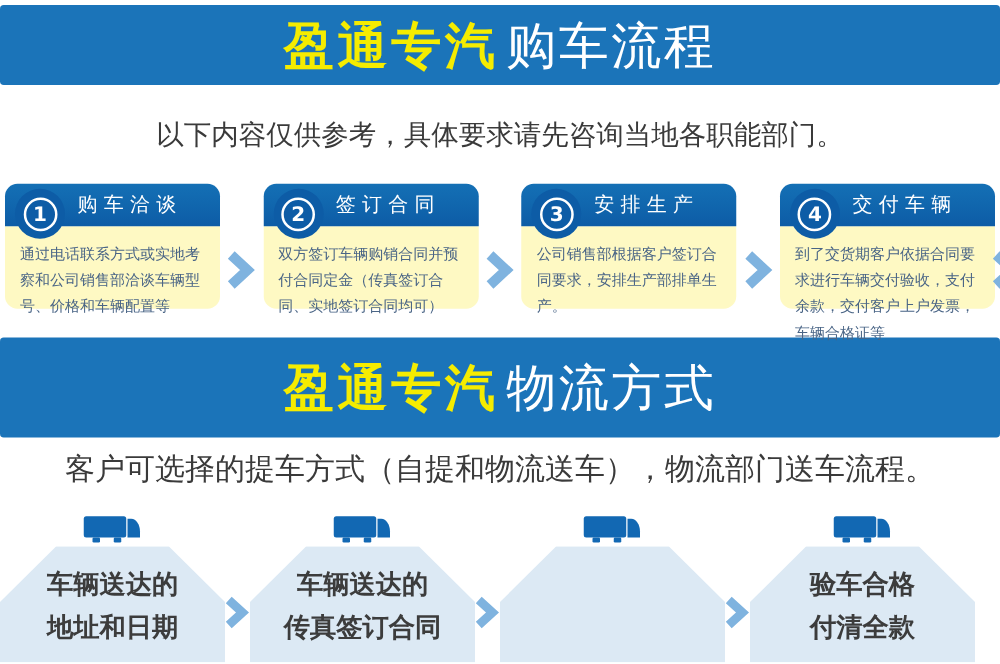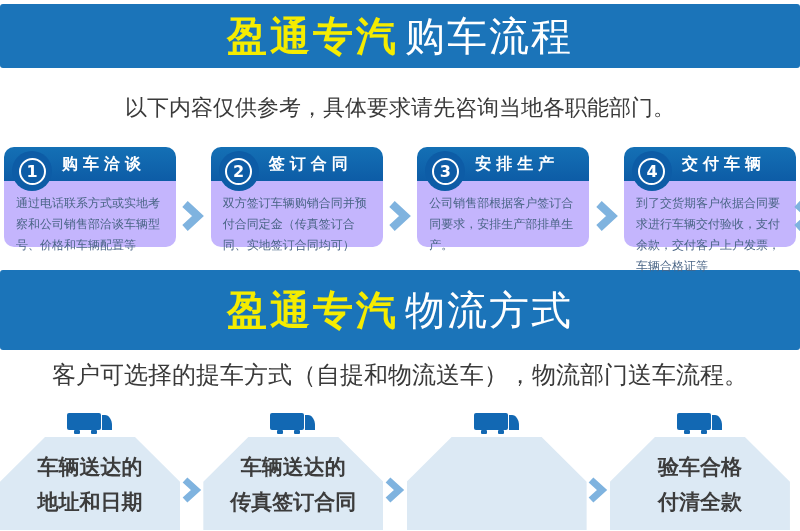--- a/index.html
+++ b/index.html
@@ -95,26 +95,26 @@
     display: flex;
     align-items: center;
     justify-content: center;
   }
   .step-title {
     display: block;
     margin-left: 58px;
     line-height: 34px;
     color: #ffffff;
     font-size: 16px;
-    font-weight: bold;
+    font-weight: normal;
     letter-spacing: 5px;
     white-space: nowrap;
   }
   .step-body {
-    background: #c4b5fd;
+    background: #fef9c3;
     border-radius: 0 0 10px 10px;
     height: 66px;
     padding: 12px 10px 0 12px;
     color: #4A6586;
     font-size: 12px;
     line-height: 1.75;
   }
 
   .arrow { flex: 0 0 auto; }
   .steps-row .arrow { margin-top: 53px; }
@@ -124,21 +124,21 @@
     top: 53px;
     margin-top: 0;
   }
 
   
   .logi-row {
     display: flex;
     align-items: flex-end;
     justify-content: space-between;
     margin-top: 20px;
-    padding-right: 10px;
+    padding-right: 20px;
   }
   .logi-item {
     width: 180px;
     flex: 0 0 180px;
     display: flex;
     flex-direction: column;
     align-items: center;
   }
   .truck-icon { height: 26px; margin-bottom: 0; }
   .logi-shape {

